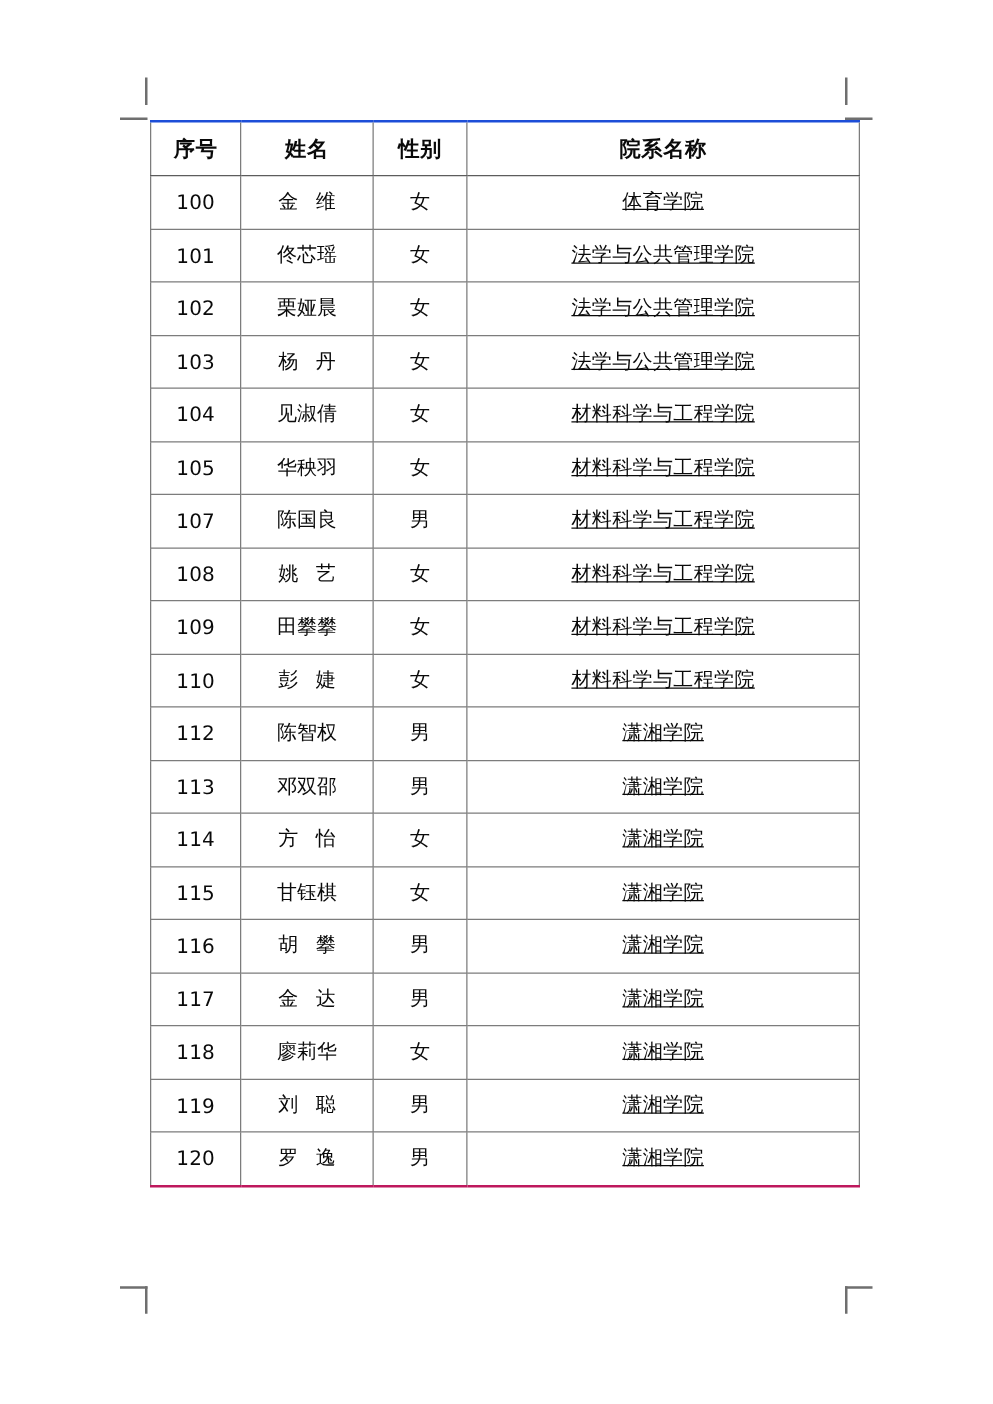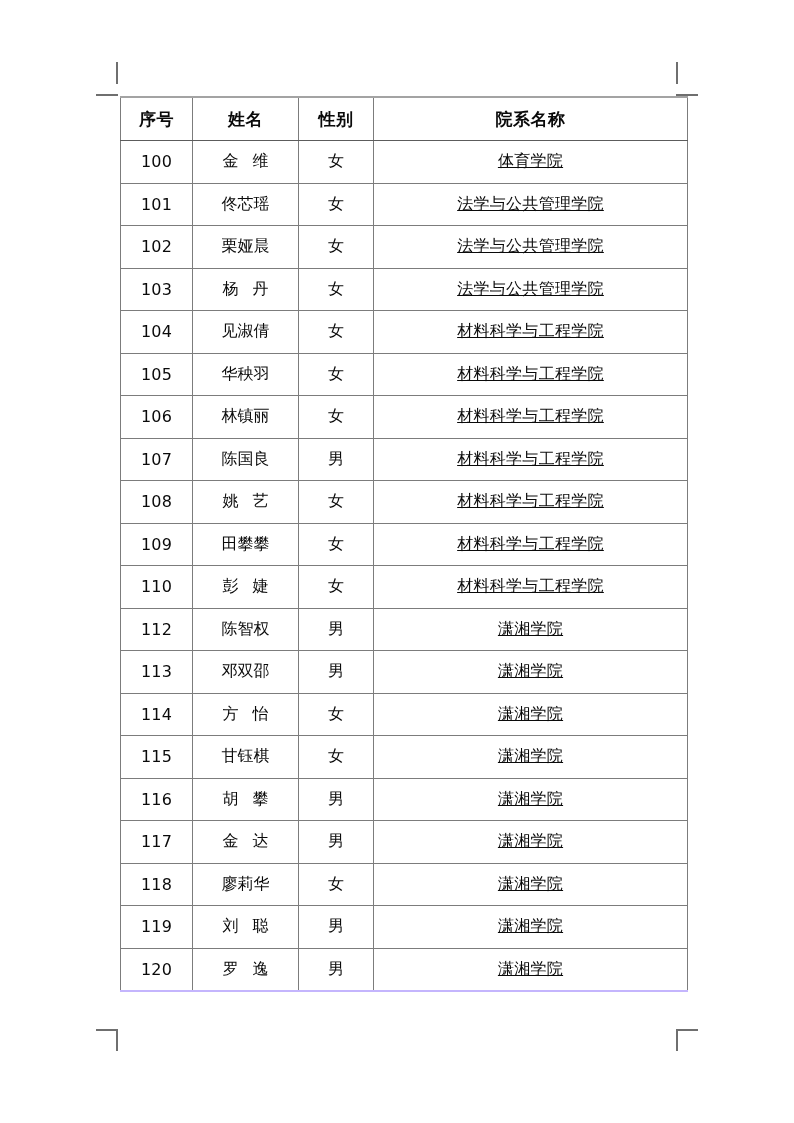--- a/index.html
+++ b/index.html
@@ -74,29 +74,29 @@
     text-align: center;
     vertical-align: middle;
     color: #0a0a0a;
     font-weight: normal;
   }
   #doc-table thead th {
     height: 42px;
     font-weight: bold;
     font-size: 17px;
     letter-spacing: 0.5px;
-    border-top: 2px solid #a3a3a3;
+    border-top: 2px solid #1d4ed8;
     border-bottom: 1px solid #5c5c5c;
   }
   #doc-table tbody td {
     height: 41.5px;
     font-size: 16px;
   }
   #doc-table tbody tr:last-child td {
-    border-bottom: 2px solid #c4b5fd;
+    border-bottom: 2px solid #be185d;
   }
 
   
   .col-seq  { width: 72px; }
   .col-name { width: 106px; }
   .col-sex  { width: 75px; }
   .col-dept { width: 314px; }
 
   
   .cell-seq {
@@ -182,26 +182,20 @@
           <td class="cell-sex">女</td>
           <td class="cell-dept">材料科学与工程学院</td>
         </tr>
         <tr>
           <td class="cell-seq">105</td>
           <td class="cell-name">华秧羽</td>
           <td class="cell-sex">女</td>
           <td class="cell-dept">材料科学与工程学院</td>
         </tr>
         <tr>
-          <td class="cell-seq">106</td>
-          <td class="cell-name">林镇丽</td>
-          <td class="cell-sex">女</td>
-          <td class="cell-dept">材料科学与工程学院</td>
-        </tr>
-        <tr>
           <td class="cell-seq">107</td>
           <td class="cell-name">陈国良</td>
           <td class="cell-sex">男</td>
           <td class="cell-dept">材料科学与工程学院</td>
         </tr>
         <tr>
           <td class="cell-seq">108</td>
           <td class="cell-name spaced">姚艺</td>
           <td class="cell-sex">女</td>
           <td class="cell-dept">材料科学与工程学院</td>

